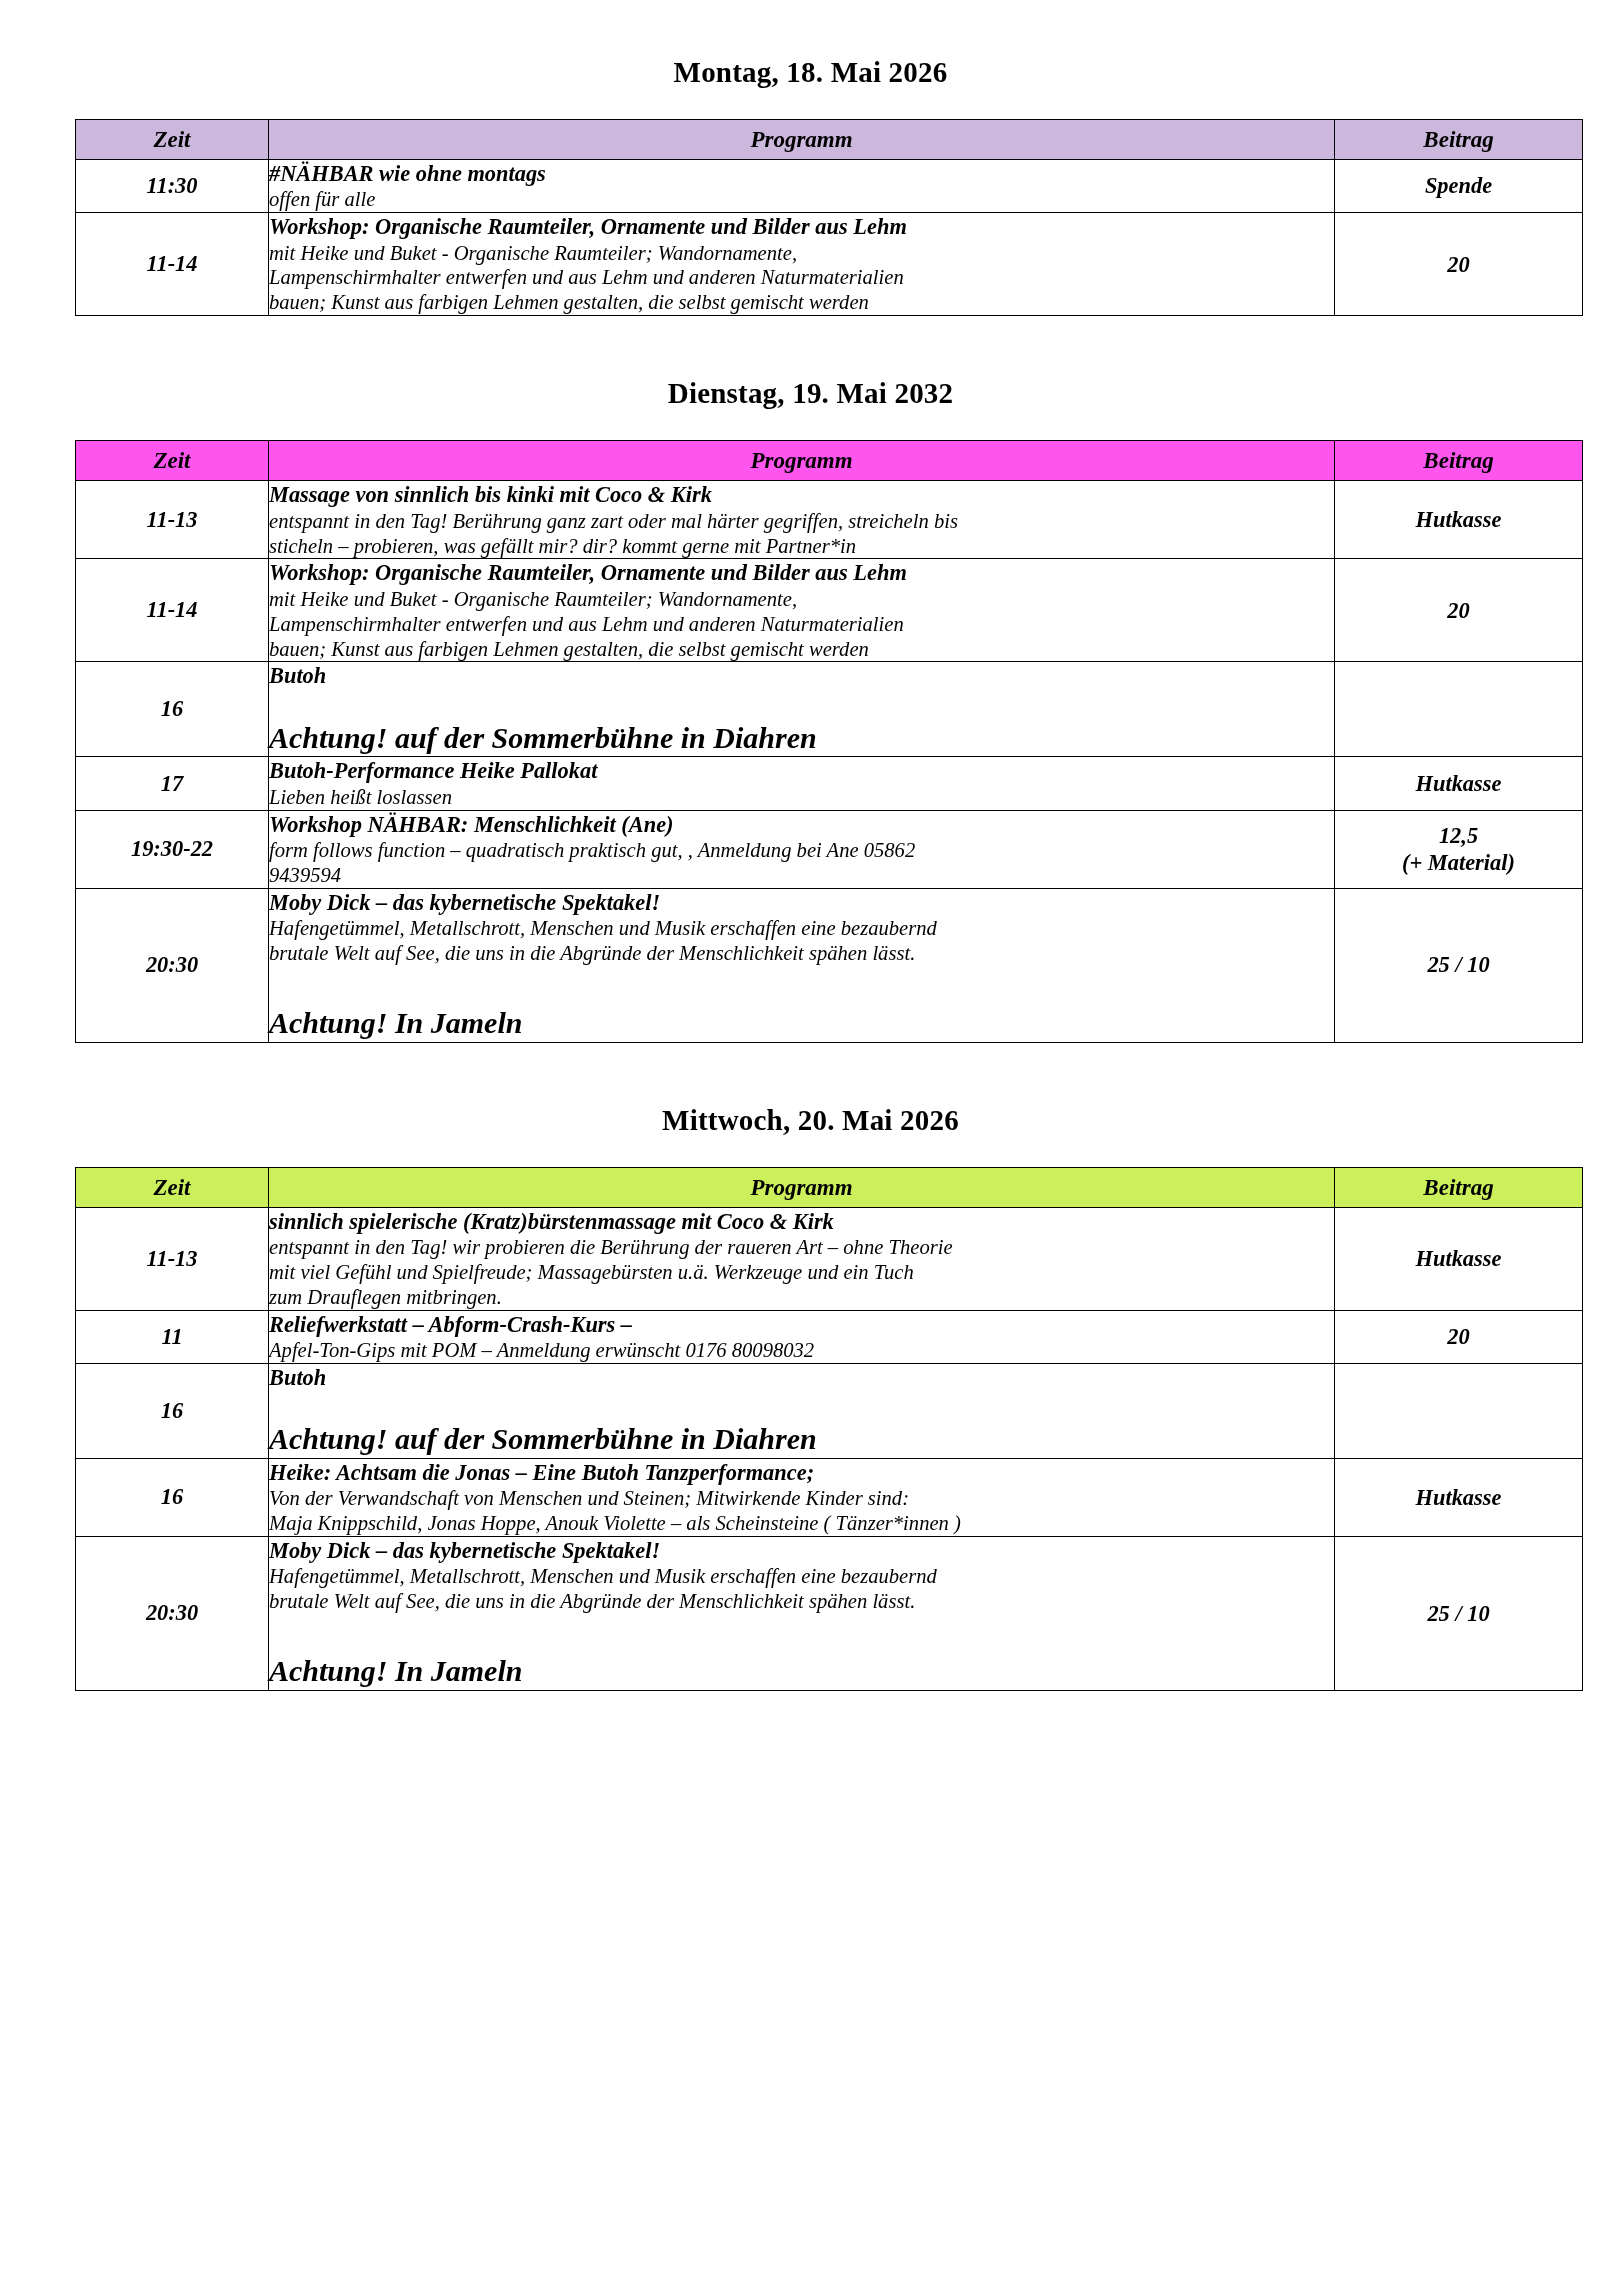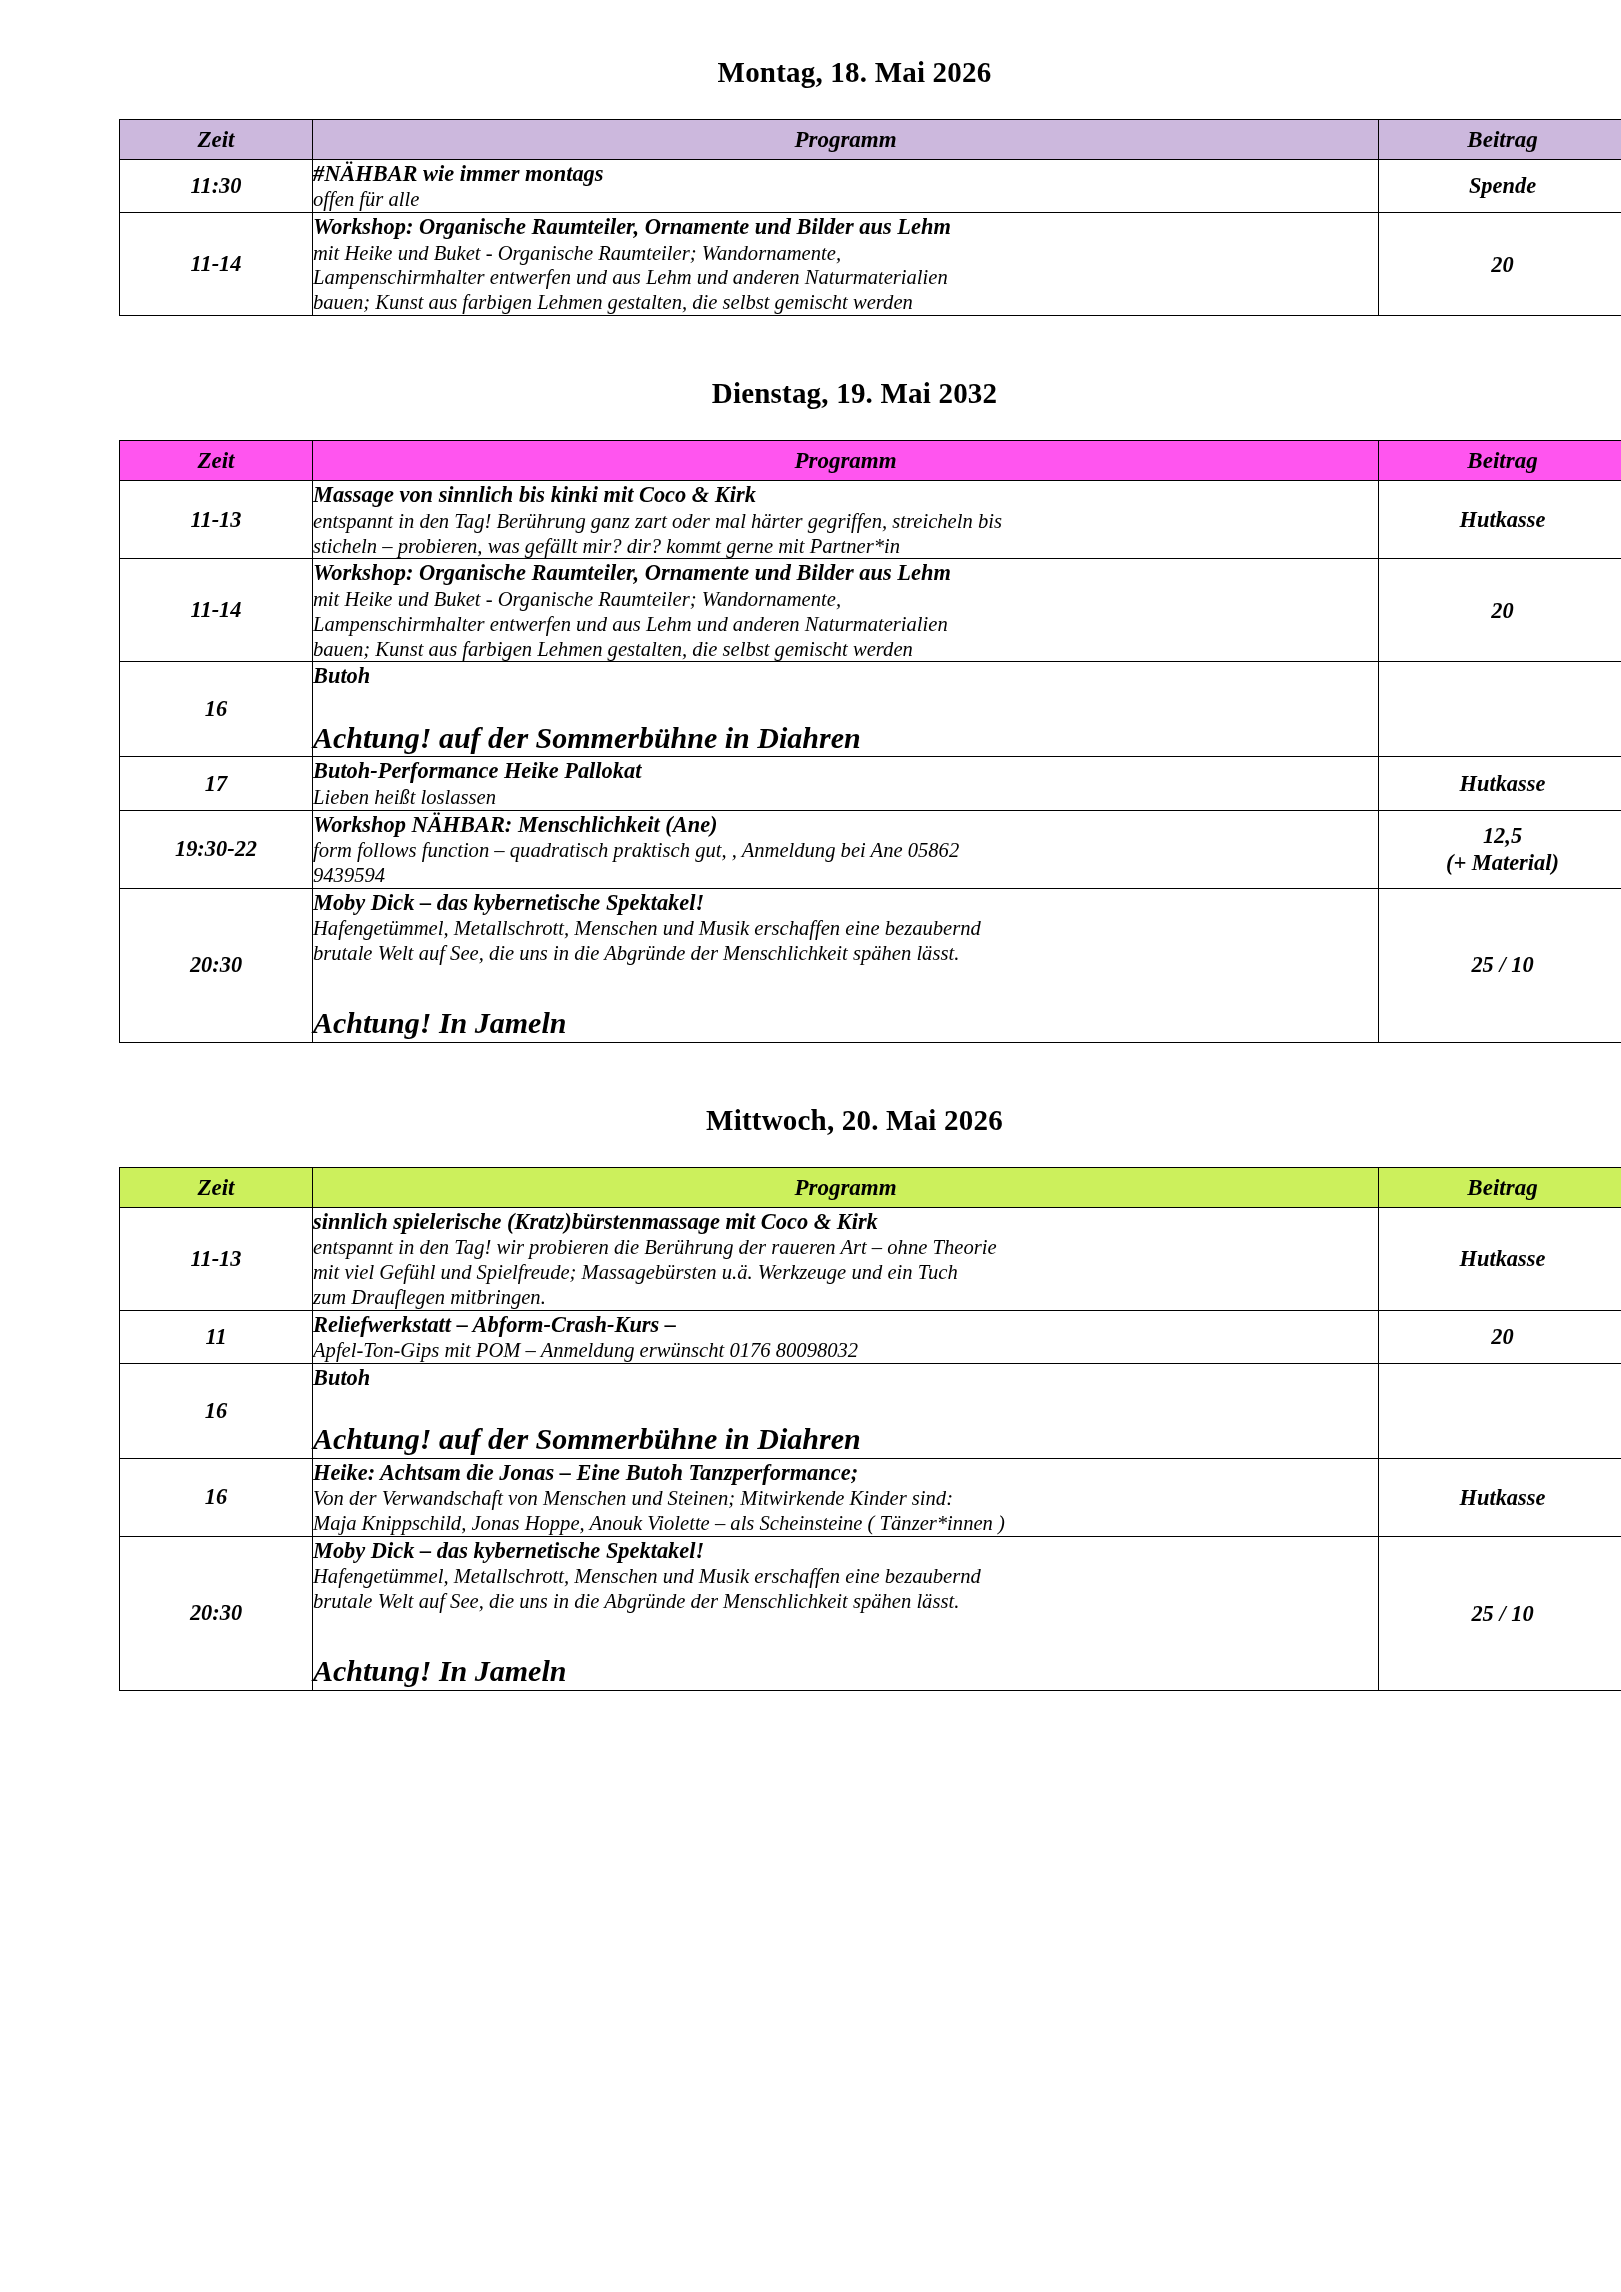--- a/index.html
+++ b/index.html
@@ -17,21 +17,20 @@
   }
   .page {
     position: relative;
     width: 1621px;
     height: 2293px;
     box-sizing: border-box;
     padding: 0 75px;
   }
   .day-block {
     width: 100%;
-    margin-left: 44px;
   }
   .day-title {
     text-align: center;
     font-size: 29px;
     font-weight: bold;
     letter-spacing: 0.2px;
     margin: 0;
     padding: 0;
   }
   .spacer-top-1 { height: 56px; }
@@ -124,21 +123,21 @@
             <tr class="hdr-mon">
               <th>Zeit</th>
               <th>Programm</th>
               <th>Beitrag</th>
             </tr>
           </thead>
           <tbody>
             <tr>
               <td class="zeit">11:30</td>
               <td class="prog">
-                <div class="prog-title">#NÄHBAR wie immer montags</div>
+                <div class="prog-title">#NÄHBAR wie ohne montags</div>
                 <div class="prog-desc">offen für alle</div>
               </td>
               <td class="beitrag" style="white-space: pre-line;">Spende</td>
             </tr>
             <tr>
               <td class="zeit">11-14</td>
               <td class="prog">
                 <div class="prog-title">Workshop: Organische Raumteiler, Ornamente und Bilder aus Lehm</div>
                 <div class="prog-desc">mit Heike und Buket -  Organische Raumteiler; Wandornamente,
 Lampenschirmhalter entwerfen und aus Lehm und anderen Naturmaterialien

